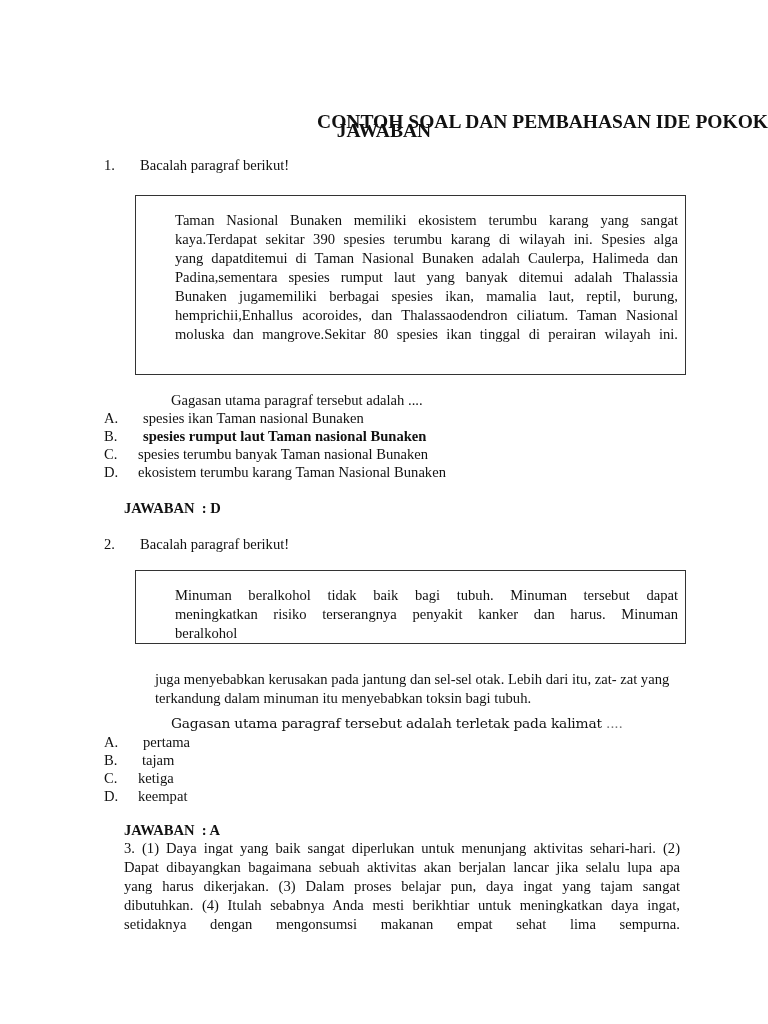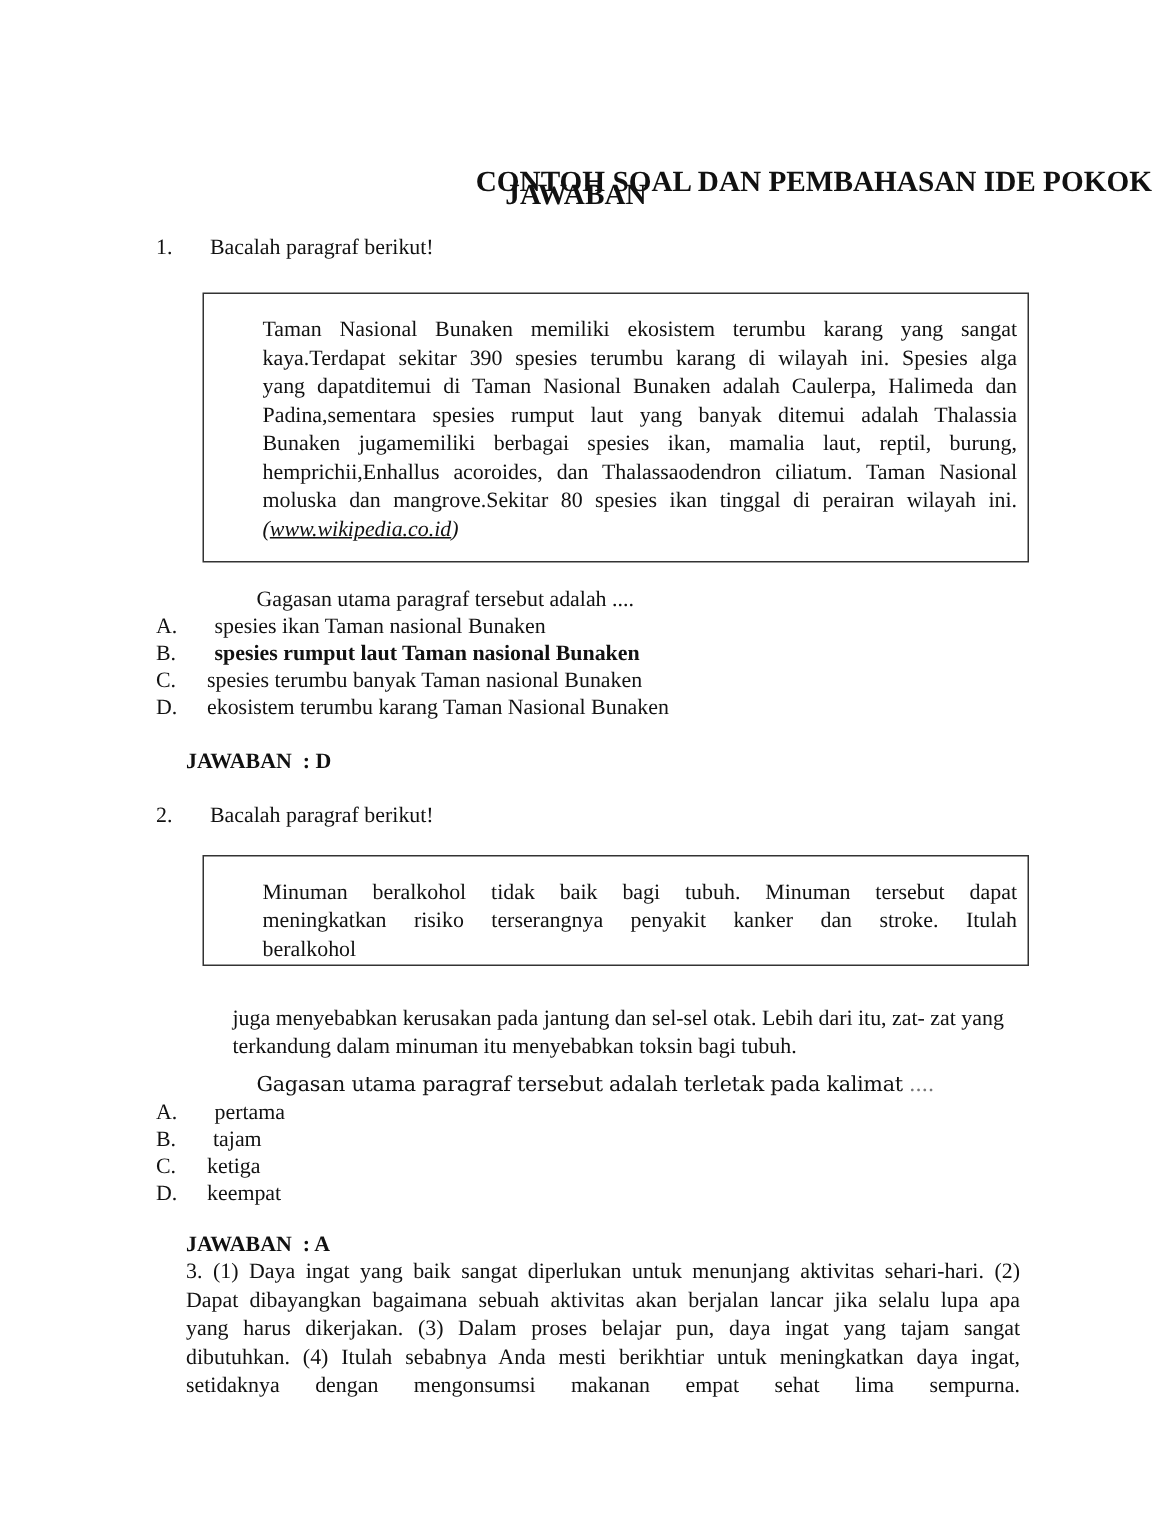--- a/index.html
+++ b/index.html
@@ -64,21 +64,20 @@
 
   <div class="box" style="left:135px; top:195px; width:551px; height:180px;"></div>
   <div class="just" style="left:175px; top:211px; width:503px;">
     <span class="jl">Taman Nasional Bunaken memiliki ekosistem terumbu karang yang sangat</span>
     <span class="jl">kaya.Terdapat sekitar 390 spesies terumbu karang di wilayah ini. Spesies alga</span>
     <span class="jl">yang dapatditemui di Taman Nasional Bunaken adalah Caulerpa, Halimeda dan</span>
     <span class="jl">Padina,sementara spesies rumput laut yang banyak ditemui adalah Thalassia</span>
     <span class="jl">Bunaken jugamemiliki berbagai spesies ikan, mamalia laut, reptil, burung,</span>
     <span class="jl">hemprichii,Enhallus acoroides, dan Thalassaodendron ciliatum. Taman Nasional</span>
     <span class="jl">moluska dan mangrove.Sekitar 80 spesies ikan tinggal di perairan wilayah ini.</span>
-    <span class="ln" style="font-style:italic;"><span>(</span><span class="url">www.wikipedia.co.id</span><span>)</span></span>
   </div>
 
   <span class="abs" style="left:171px; top:392px;">Gagasan utama paragraf tersebut adalah ....</span>
 
   <span class="abs opt-letter" style="top:410px;">A.</span>
   <span class="abs opt-text" style="left:143px; top:410px;">spesies ikan Taman nasional Bunaken</span>
   <span class="abs opt-letter" style="top:428px;">B.</span>
   <span class="abs opt-text" style="left:143px; top:428px;font-weight:bold;">spesies rumput laut Taman nasional Bunaken</span>
   <span class="abs opt-letter" style="top:446px;">C.</span>
   <span class="abs opt-text" style="left:138px; top:446px;">spesies terumbu banyak Taman nasional Bunaken</span>
@@ -88,21 +87,21 @@
   <span class="abs bold" style="left:124px; top:500px; white-space:pre;">JAWABAN  : D</span>
 </div>
 
 <div>
   <span class="abs" style="left:104px; top:536px;">2.</span>
   <span class="abs" style="left:140px; top:536px;">Bacalah paragraf berikut!</span>
 
   <div class="box" style="left:135px; top:570px; width:551px; height:74px;"></div>
   <div class="just" style="left:175px; top:586px; width:503px;">
     <span class="jl">Minuman beralkohol tidak baik bagi tubuh. Minuman tersebut dapat</span>
-    <span class="jl">meningkatkan risiko terserangnya penyakit kanker dan stroke. Itulah</span>
+    <span class="jl">meningkatkan risiko terserangnya penyakit kanker dan harus. Minuman</span>
     <span class="ln">beralkohol</span>
   </div>
   <div class="abs" style="left:123px; top:670px; line-height:19px;margin-left:32px;">
     <span style="display:block;">juga menyebabkan kerusakan pada jantung dan sel-sel otak. Lebih dari itu, zat- zat yang</span>
     <span style="display:block;">terkandung dalam minuman itu menyebabkan toksin bagi tubuh.</span>
   </div>
 
   <span class="abs sans-q" style="left:171px; top:715px;"><span>Gagasan utama paragraf tersebut adalah terletak pada kalimat</span> <span class="dots">....</span></span>
 
   <span class="abs opt-letter" style="top:734px;">A.</span>

